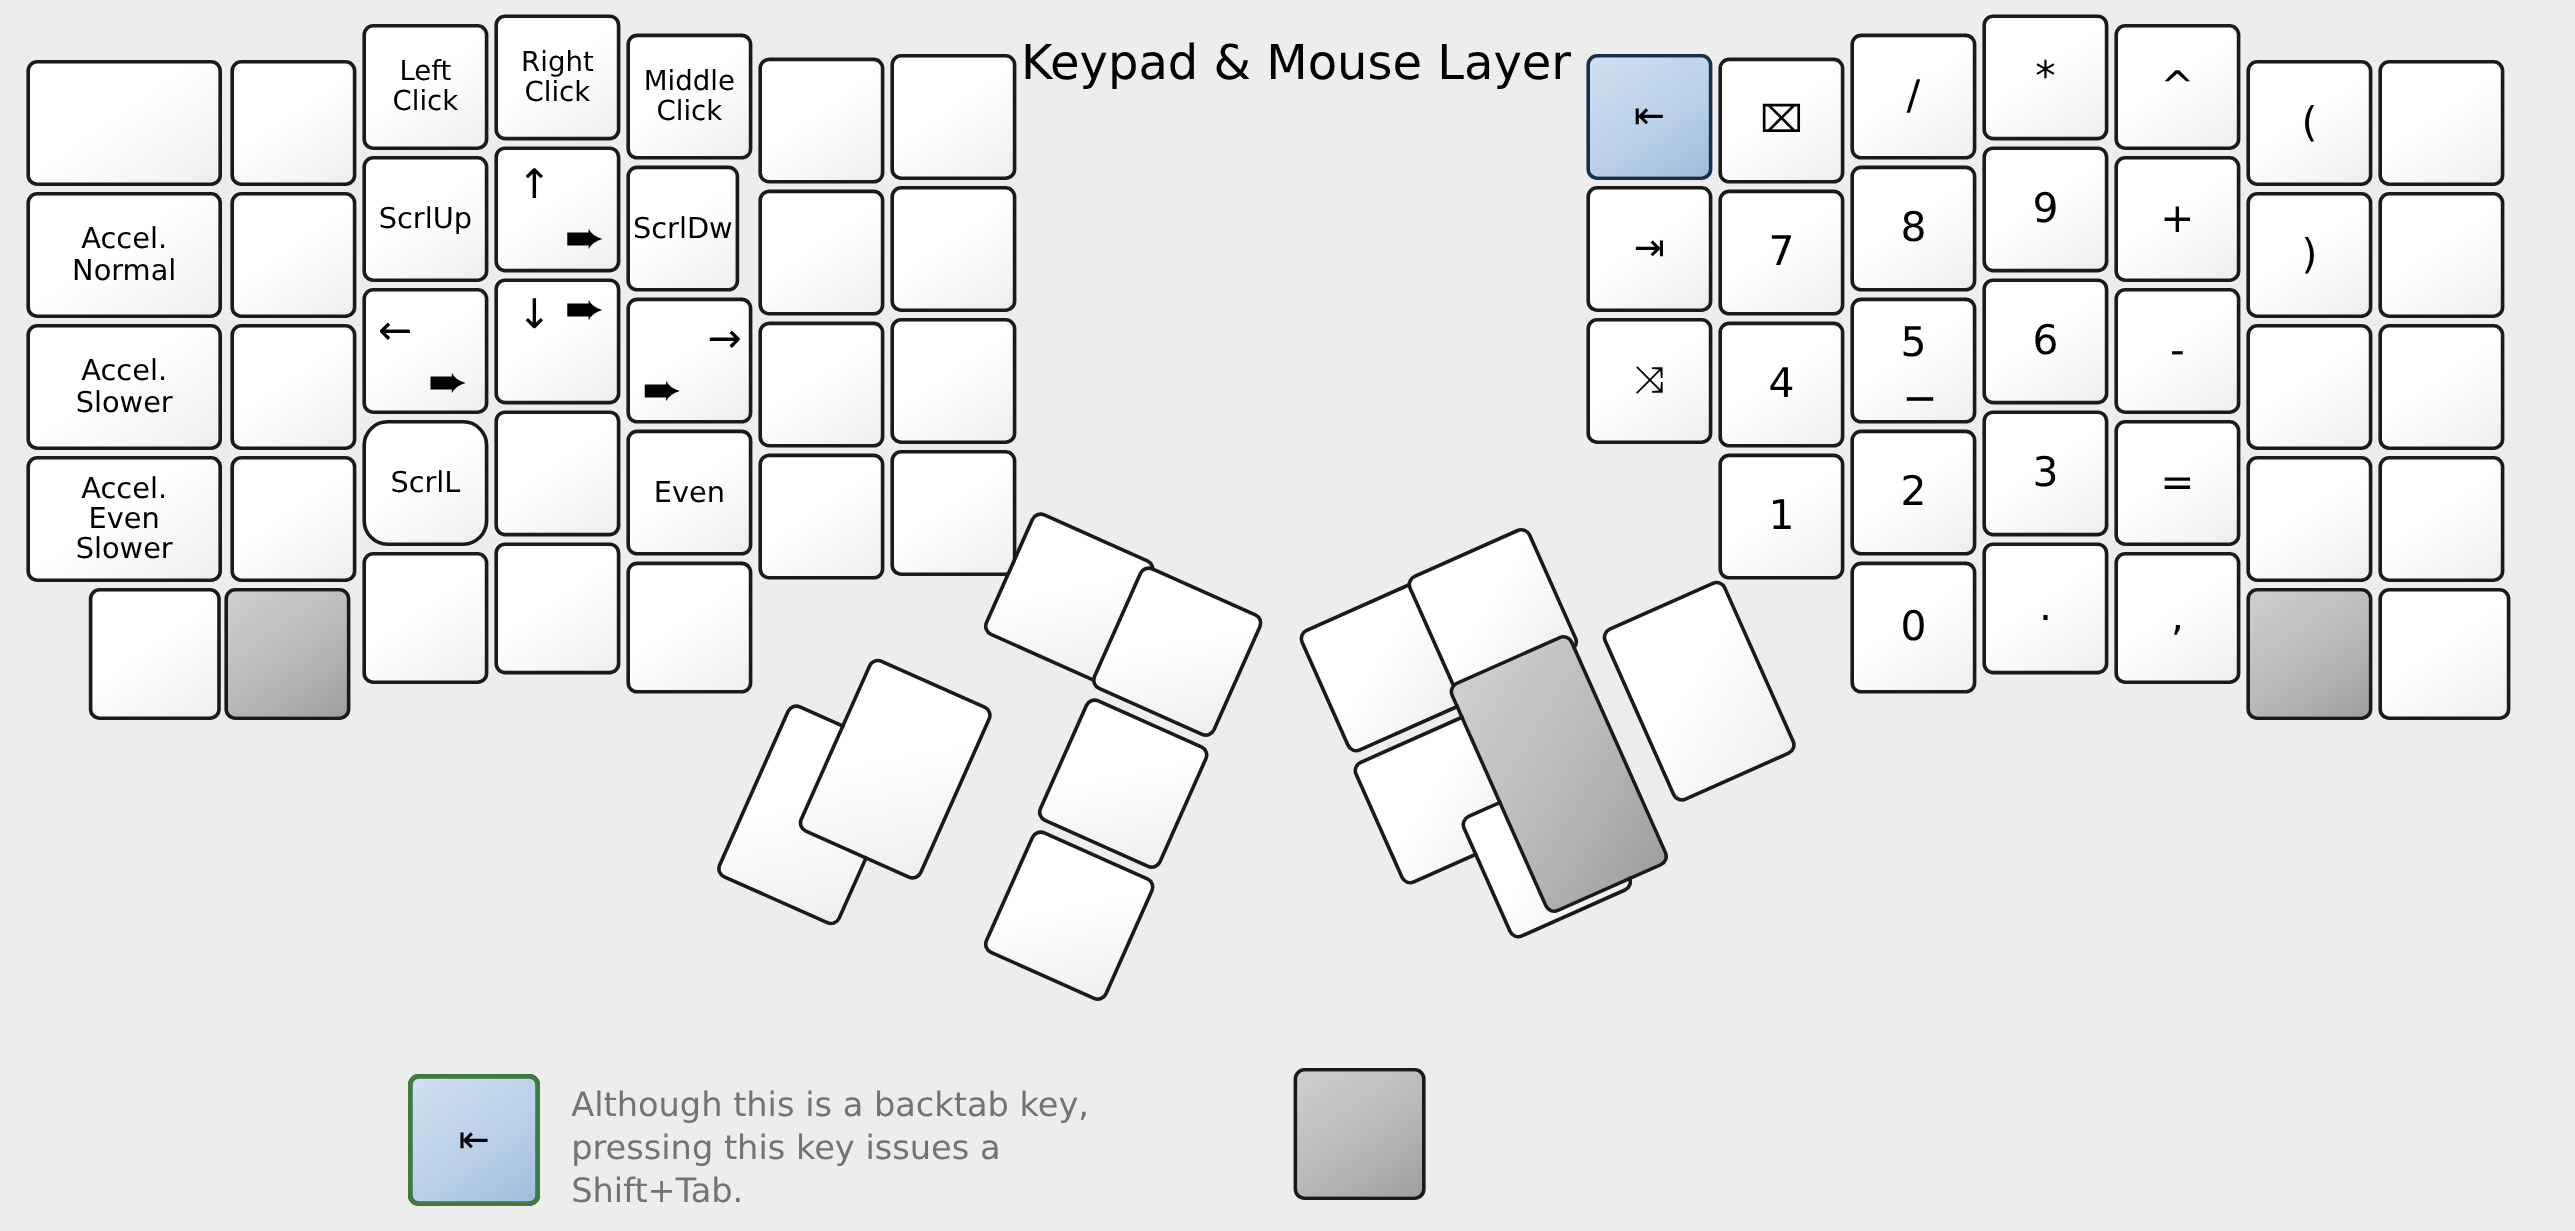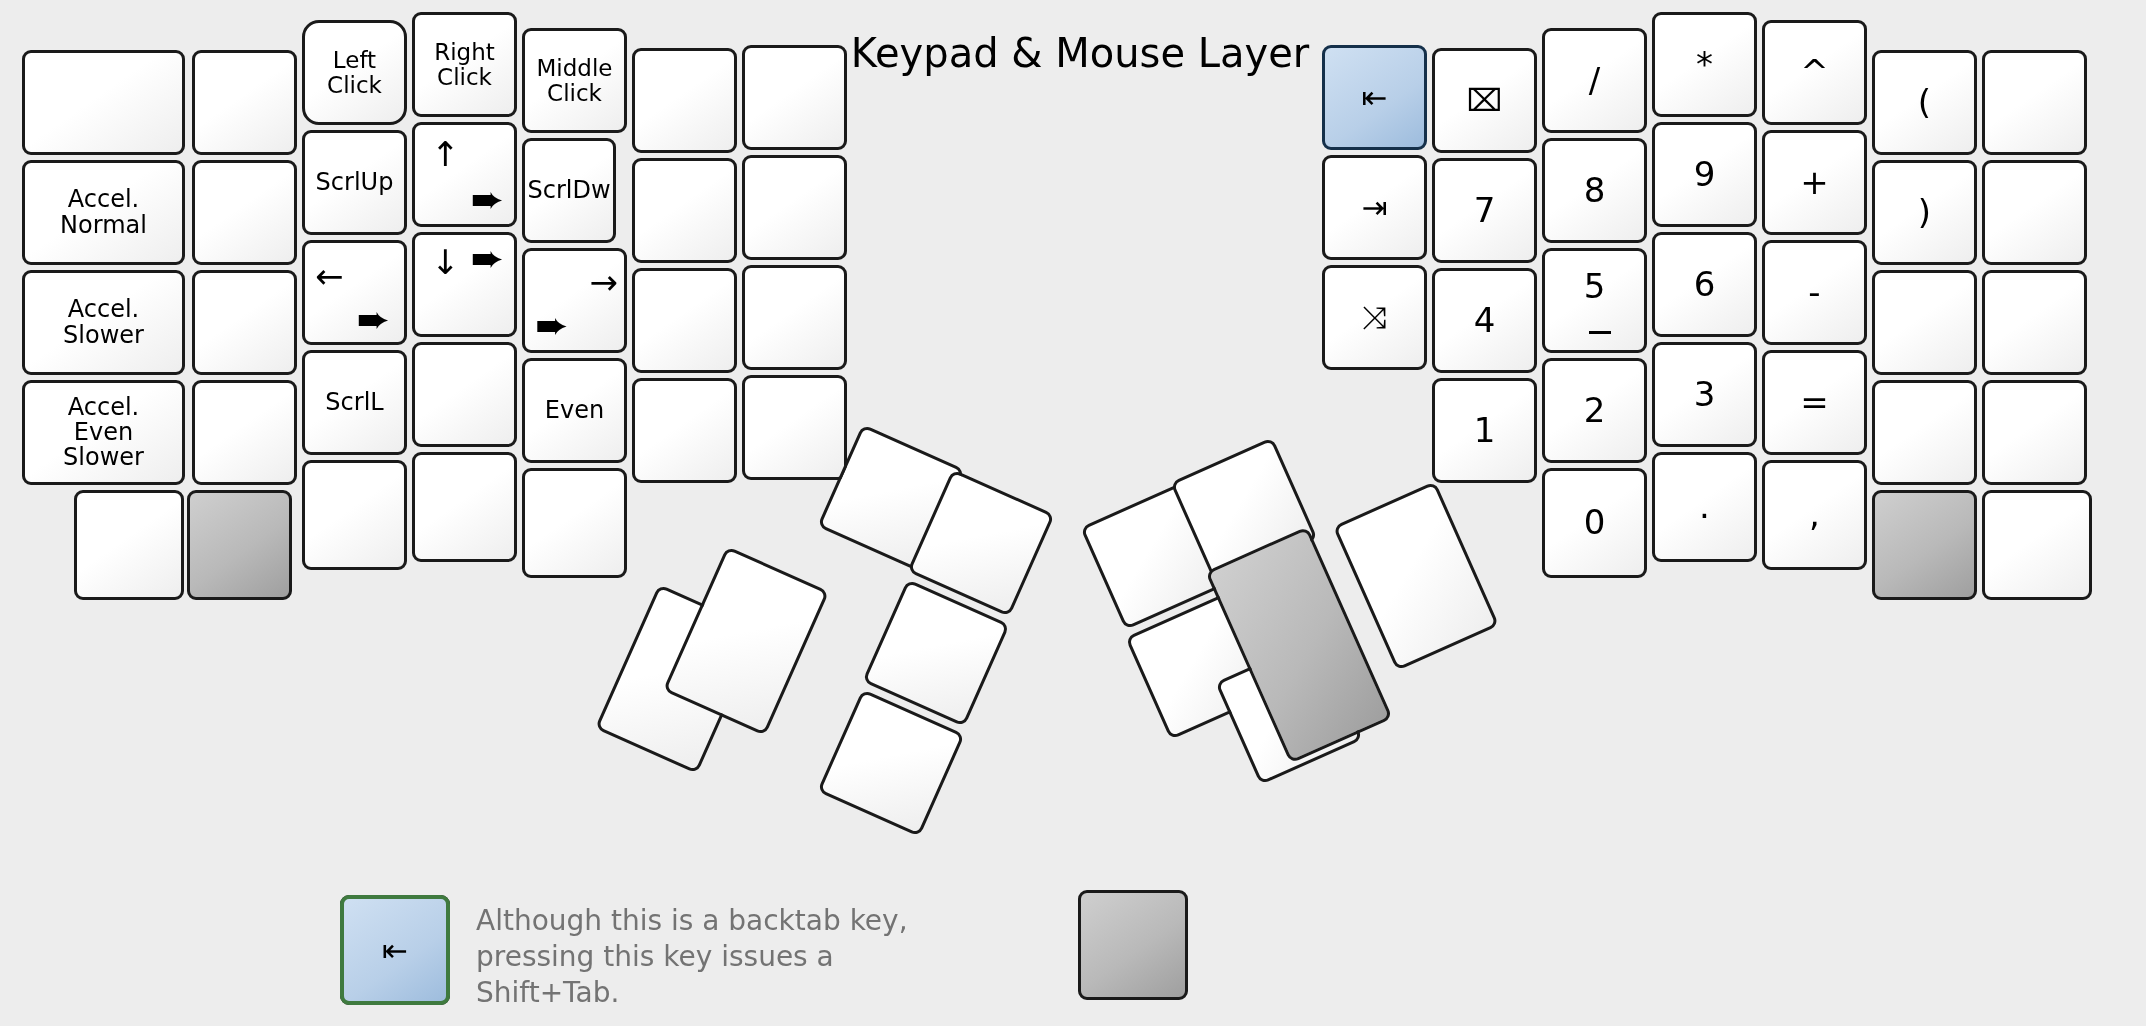--- a/index.html
+++ b/index.html
@@ -85,21 +85,21 @@
 </head>
 <body>
 
 <div id="stage">
 
   <div id="title">Keypad &amp; Mouse
 Layer</div>
 
   <div class="key" style="left:22px;top:50px;width:163px;height:105px;"></div>
   <div class="key" style="left:192px;top:50px;width:105px;height:105px;"></div>
-  <div class="key small" style="left:302px;top:20px;width:105px;height:105px;border-radius:17px;">Left
+  <div class="key small" style="left:302px;top:20px;width:105px;height:105px;">Left
 Click</div>
   <div class="key small" style="left:412px;top:12px;width:105px;height:105px;">Right
 Click</div>
   <div class="key small" style="left:522px;top:28px;width:105px;height:105px;text-align:center;">Middle
 Click</div>
   <div class="key" style="left:632px;top:48px;width:105px;height:105px;"></div>
   <div class="key" style="left:742px;top:45px;width:105px;height:105px;"></div>
 
   <div class="key" style="left:22px;top:160px;width:163px;height:105px;">Accel.
 Normal</div>
@@ -136,21 +136,21 @@
       <span style="left:10px;bottom:4px;font-size:40px;">➨</span>
     </span>
   </div>
   <div class="key" style="left:632px;top:268px;width:105px;height:105px;"></div>
   <div class="key" style="left:742px;top:265px;width:105px;height:105px;"></div>
 
   <div class="key" style="left:22px;top:380px;width:163px;height:105px;">Accel.
 Even
 Slower</div>
   <div class="key" style="left:192px;top:380px;width:105px;height:105px;"></div>
-  <div class="key" style="left:302px;top:350px;width:105px;height:105px;">ScrlL</div>
+  <div class="key" style="left:302px;top:350px;width:105px;height:105px;border-radius:21px;">ScrlL</div>
   <div class="key" style="left:412px;top:342px;width:105px;height:105px;"></div>
   <div class="key" style="left:522px;top:358px;width:105px;height:105px;">Even</div>
   <div class="key" style="left:632px;top:378px;width:105px;height:105px;"></div>
   <div class="key" style="left:742px;top:375px;width:105px;height:105px;"></div>
 
   <div class="key" style="left:74px;top:490px;width:110px;height:110px;"></div>
   <div class="key trans" style="left:187px;top:490px;width:105px;height:110px;"></div>
   <div class="key" style="left:302px;top:460px;width:105px;height:110px;"></div>
   <div class="key" style="left:412px;top:452px;width:105px;height:110px;"></div>
   <div class="key" style="left:522px;top:468px;width:105px;height:110px;"></div>

